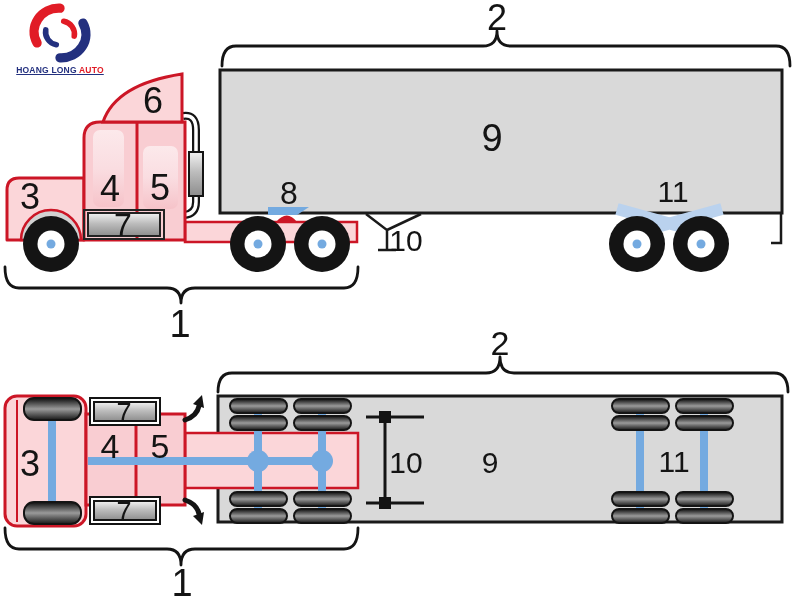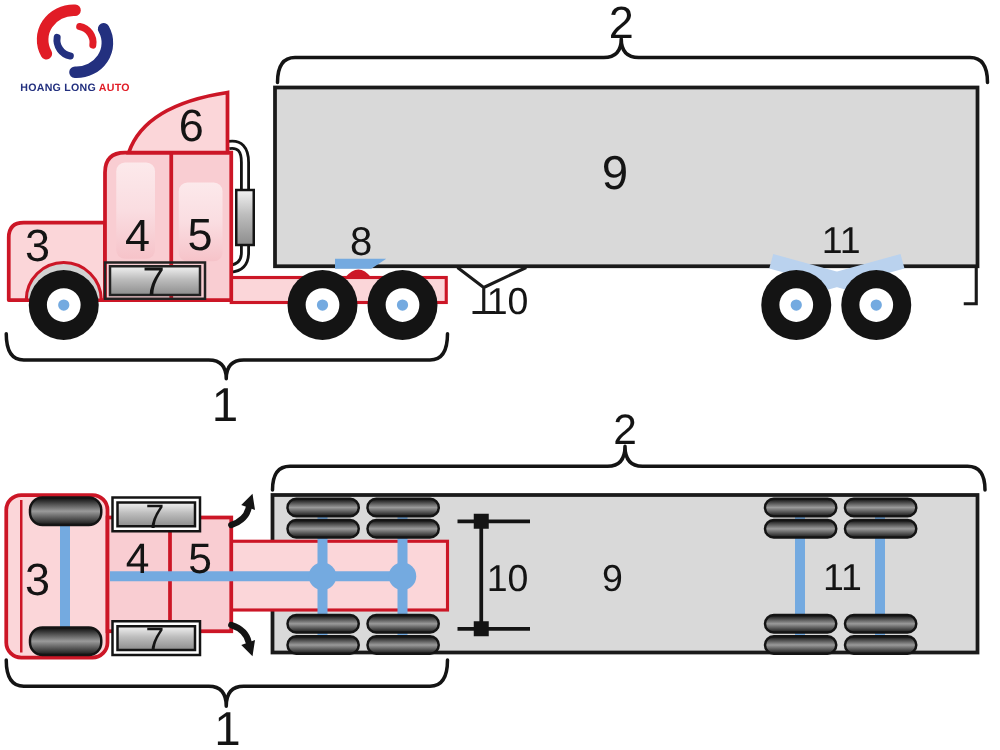--- a/index.html
+++ b/index.html
@@ -2,21 +2,21 @@
 <html><head>
 <meta charset="utf-8">
 <style>
   html,body{margin:0;padding:0;background:#ffffff;}
   #stage{position:relative;width:800px;height:600px;background:#ffffff;overflow:hidden;
          font-family:"Liberation Sans",sans-serif;}
   .logo{position:absolute;left:10px;top:2px;width:100px;display:flex;flex-direction:column;
         align-items:center;}
   .logo-mark{width:62px;height:62px;}
   .logo-text{font-size:8.5px;font-weight:bold;letter-spacing:.2px;color:#23307f;
-             white-space:nowrap;margin-top:1px;}
+             white-space:nowrap;margin-top:1px;text-decoration:underline;}
   .logo-text .accent{color:#e11c26;}
   svg.diagram{position:absolute;left:0;top:0;}
   .lbl{fill:#141414;text-anchor:middle;font-family:"Liberation Sans",sans-serif;}
   .brace{fill:none;stroke:#141414;stroke-width:2.8;stroke-linecap:round;stroke-linejoin:round;}
 </style>
 </head>
 <body>
 
 <div id="stage">
 

